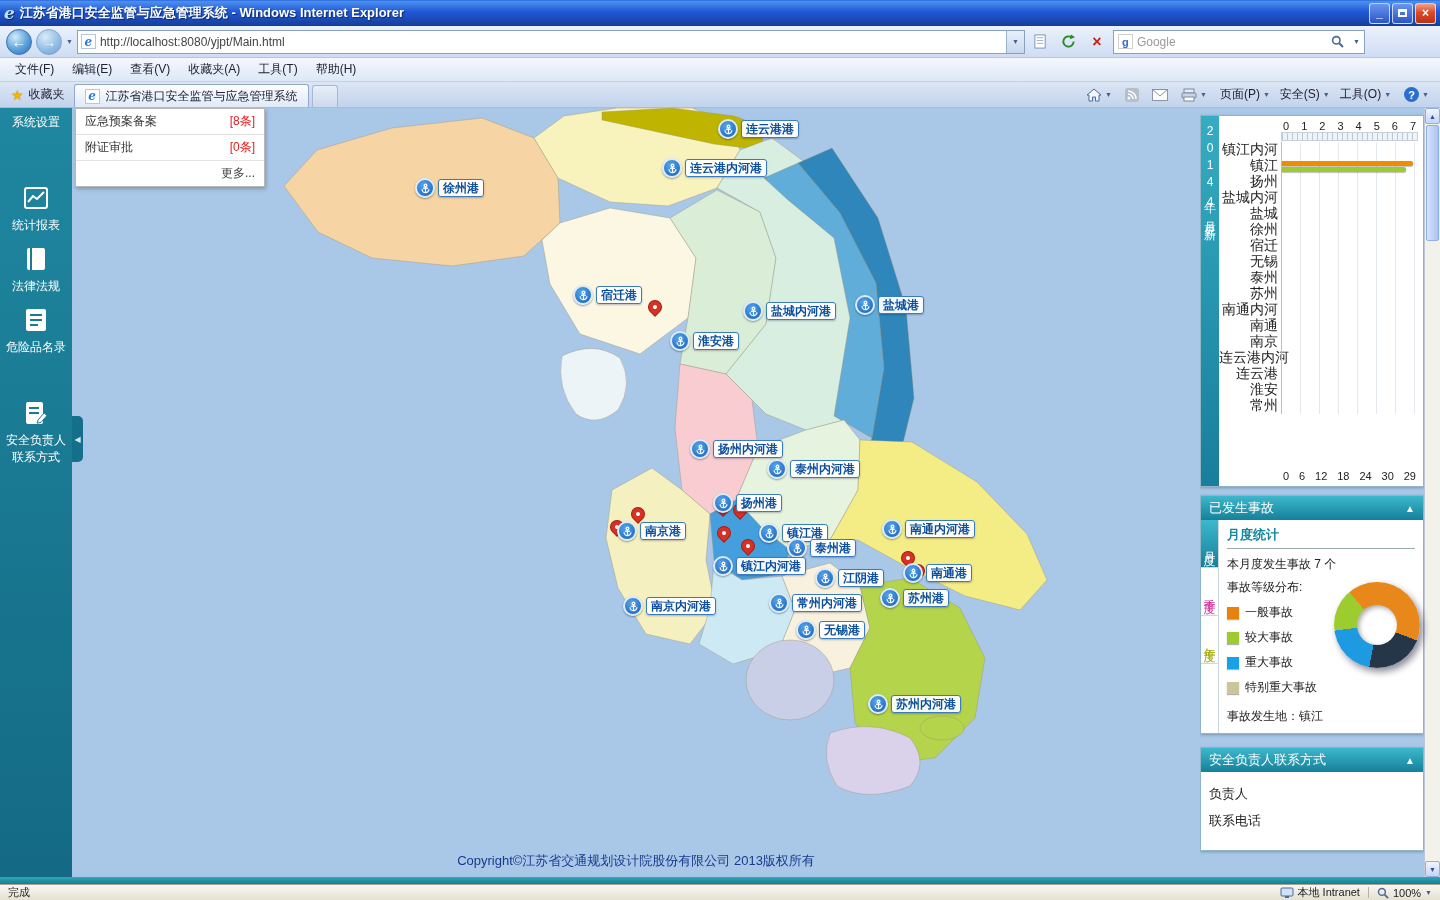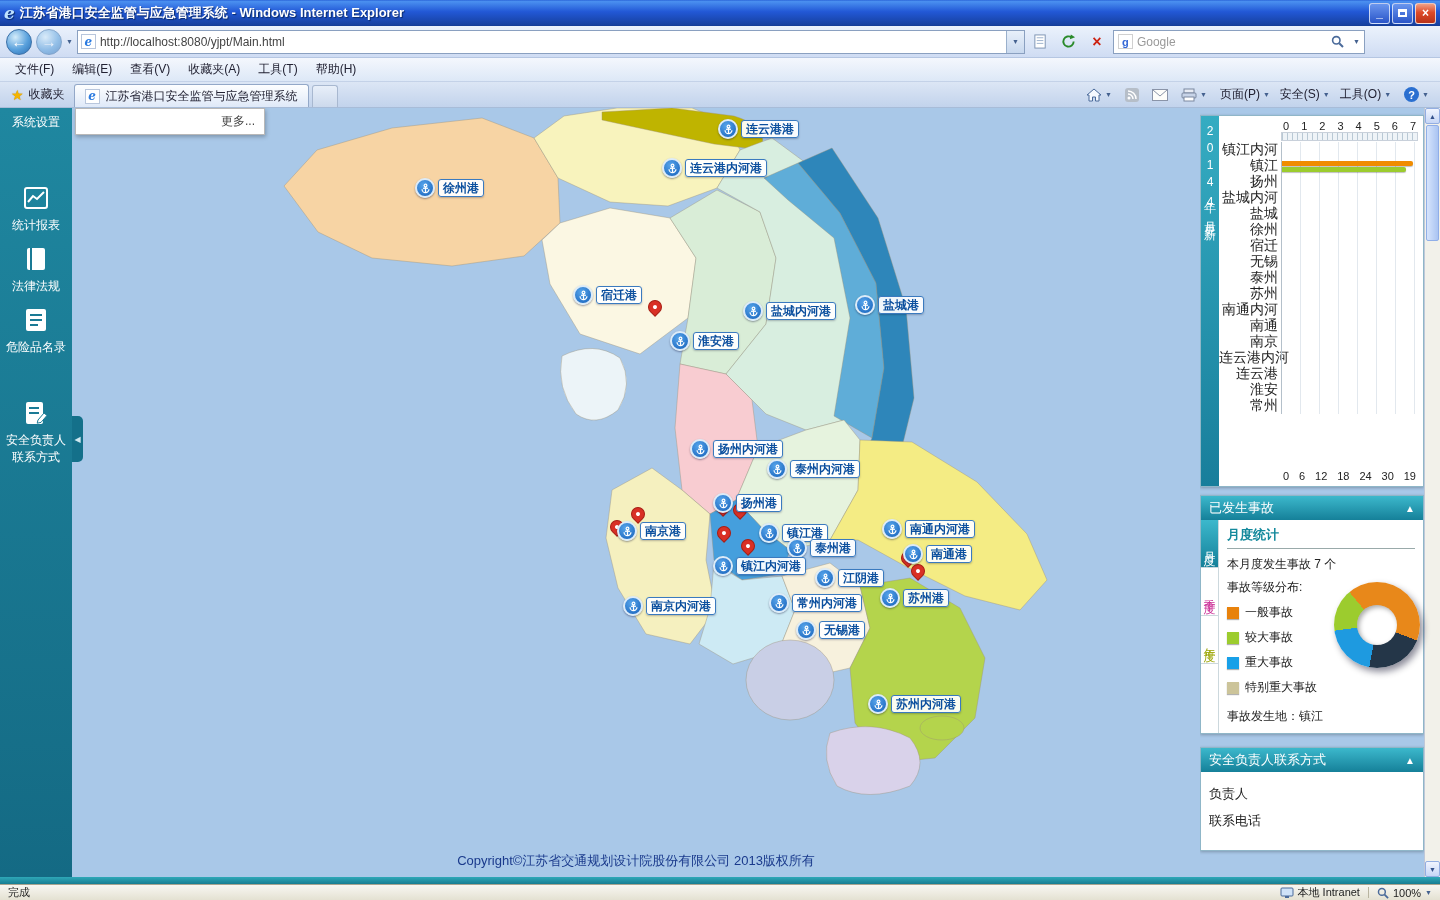--- a/index.html
+++ b/index.html
@@ -537,21 +537,21 @@
             <span class="anchor-badge">
               <svg viewBox="0 0 24 24" width="11" height="11">
                 <circle cx="12" cy="5.5" r="3" fill="none" stroke="#fff" stroke-width="2.6"></circle>
                 <line x1="12" y1="8.5" x2="12" y2="20" stroke="#fff" stroke-width="2.6"></line>
                 <line x1="6.5" y1="11.5" x2="17.5" y2="11.5" stroke="#fff" stroke-width="2.6"></line>
                 <path d="M4.5 13.5a7.5 7.5 0 0 0 15 0" fill="none" stroke="#fff" stroke-width="2.6"></path>
               </svg>
             </span>
             <span class="port-label">江阴港</span>
           </div>
-          <div class="port-marker" style="left: 841px; top: 446px;">
+          <div class="port-marker" style="left: 841px; top: 465px;">
             <span class="anchor-badge">
               <svg viewBox="0 0 24 24" width="11" height="11">
                 <circle cx="12" cy="5.5" r="3" fill="none" stroke="#fff" stroke-width="2.6"></circle>
                 <line x1="12" y1="8.5" x2="12" y2="20" stroke="#fff" stroke-width="2.6"></line>
                 <line x1="6.5" y1="11.5" x2="17.5" y2="11.5" stroke="#fff" stroke-width="2.6"></line>
                 <path d="M4.5 13.5a7.5 7.5 0 0 0 15 0" fill="none" stroke="#fff" stroke-width="2.6"></path>
               </svg>
             </span>
             <span class="port-label">南通港</span>
           </div>
@@ -617,20 +617,30 @@
           <div class="pin" style="left: 668px; top: 408px;"></div>
           <div class="pin" style="left: 652px; top: 431px;"></div>
           <div class="pin" style="left: 676px; top: 444px;"></div>
           <div class="pin" style="left: 836px; top: 456px;"></div>
           <div class="pin" style="left: 846px; top: 469px;"></div>
         </div>
 
       <div class="collapse-tab">◀</div>
 
       <div class="notice">
+        <div>
+            <div class="notice-row">
+              <span class="nlabel">应急预案备案</span>
+              <span class="ncount">[8条]</span>
+            </div>
+            <div class="notice-row">
+              <span class="nlabel">附证审批</span>
+              <span class="ncount">[0条]</span>
+            </div>
+          </div>
         <div class="notice-more">更多...</div>
       </div>
 
       <div class="map-footer">Copyright©江苏省交通规划设计院股份有限公司 2013版权所有</div>
     </div>
 
     <div class="rightpanel">
 
       <div class="panel-chart">
         <div class="vstrip">
@@ -721,21 +731,21 @@
                 <div class="cbars"></div>
               </div>
             </div>
           <div class="axis baxis">
               <span>0</span>
               <span>6</span>
               <span>12</span>
               <span>18</span>
               <span>24</span>
               <span>30</span>
-              <span>19</span>
+              <span>29</span>
             </div>
         </div>
       </div>
 
       <div class="panel-acc">
         <div class="panel-header">
           <span>已发生事故</span>
           <span class="up">▲</span>
         </div>
         <div class="acc-body">

